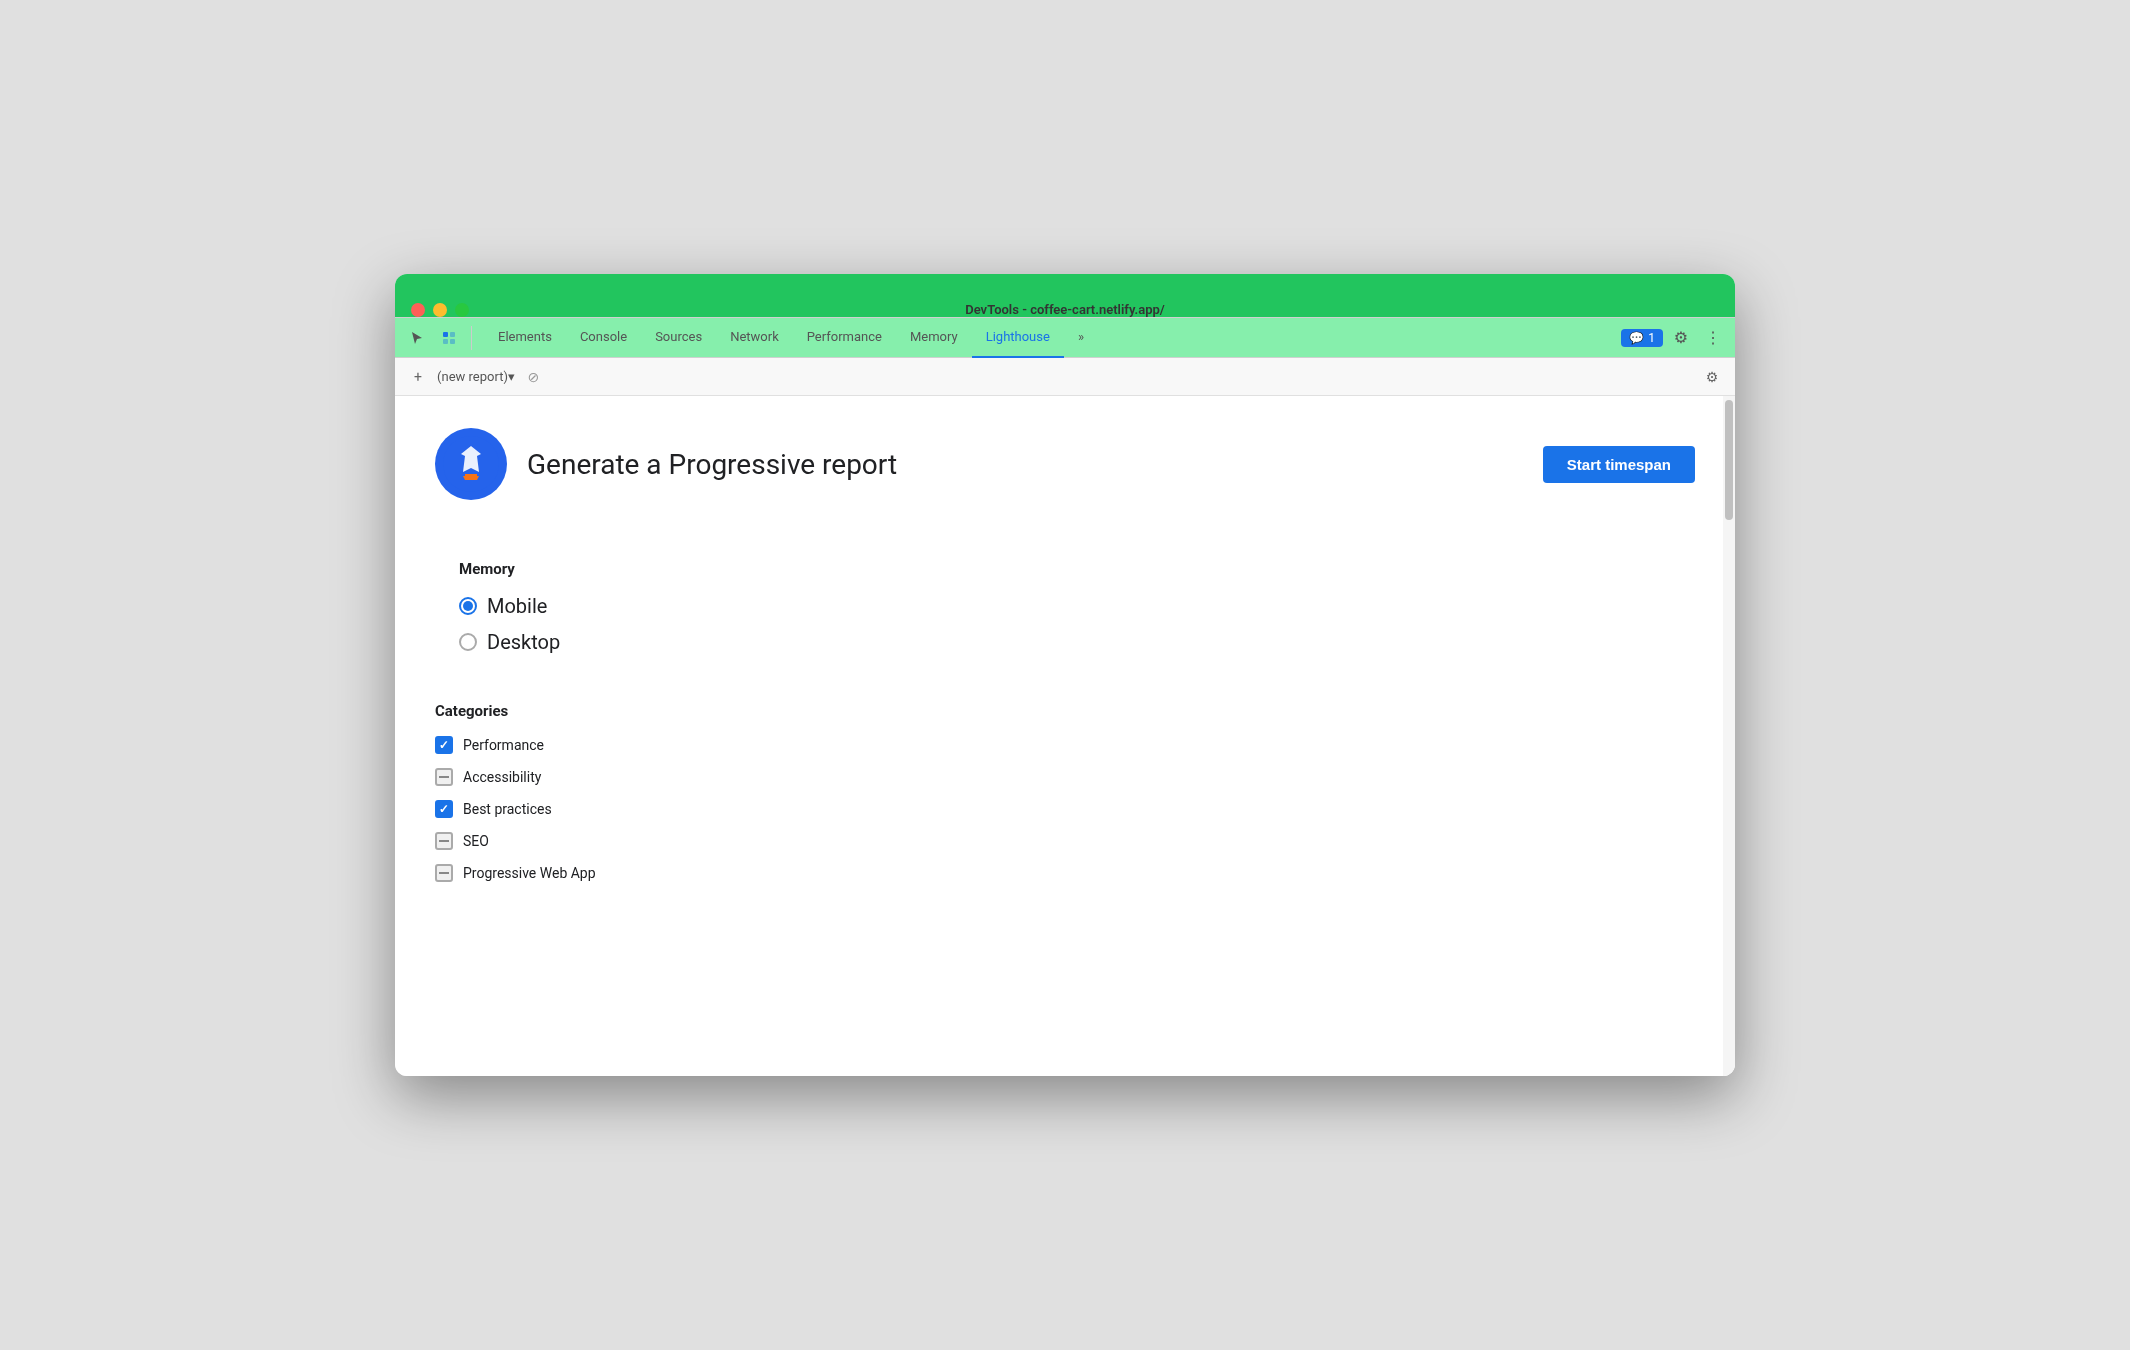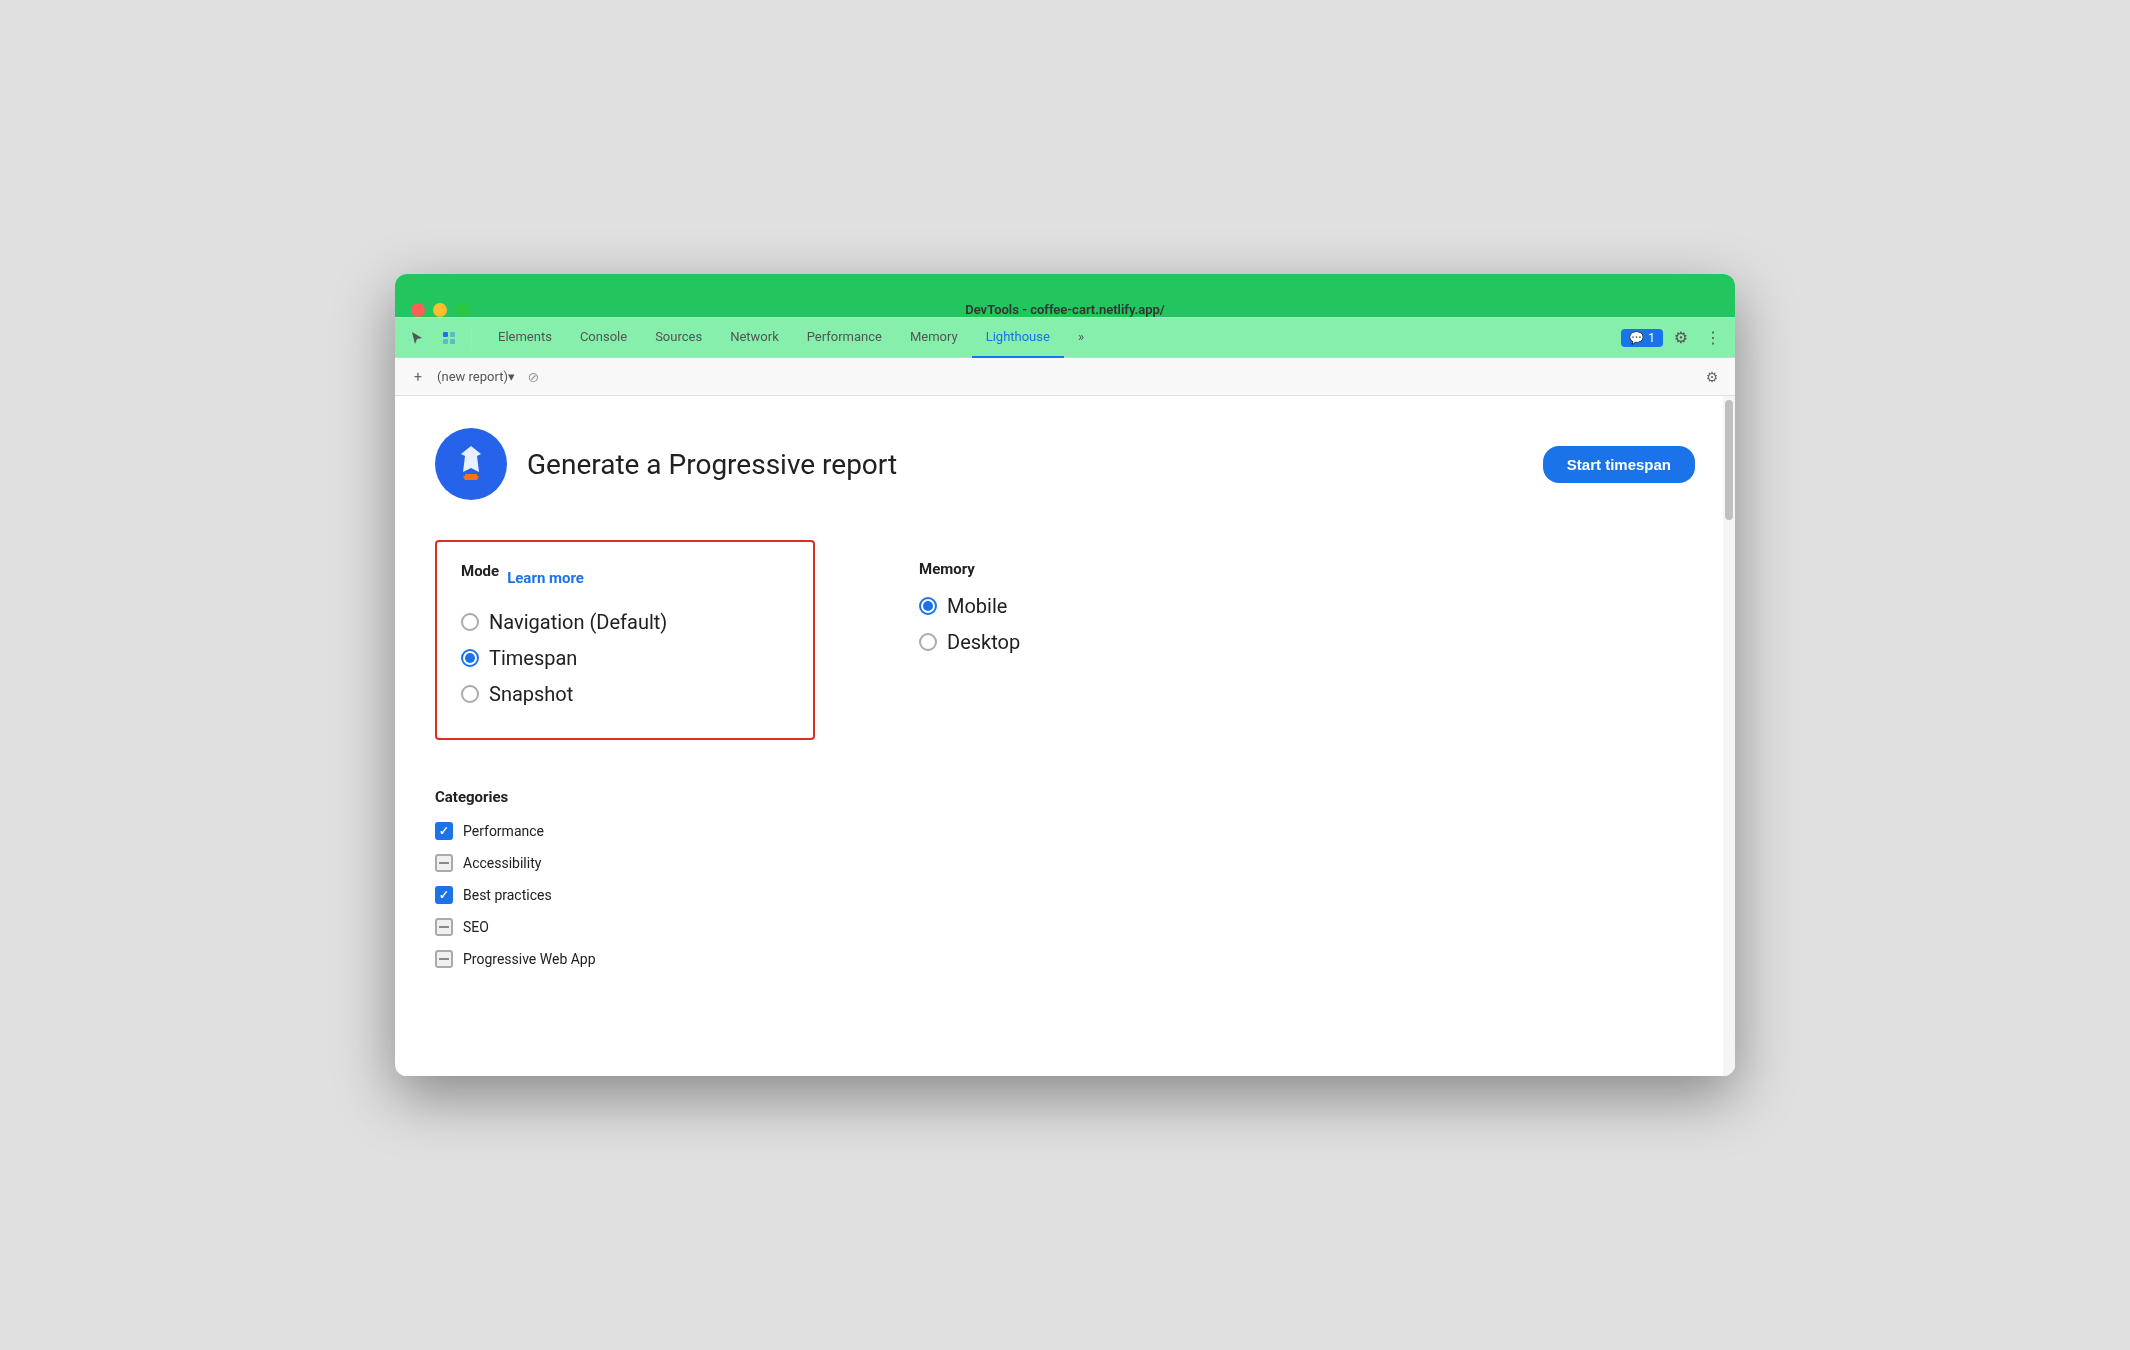--- a/index.html
+++ b/index.html
@@ -181,21 +181,21 @@
     .lh-logo svg { width: 56px; height: 56px; }
     .lh-title {
       font-size: 28px;
       font-weight: 400;
       color: #202124;
     }
     .start-btn {
       background: #1a73e8;
       color: white;
       border: none;
-      border-radius: 16px;
+      border-radius: 4px;
       padding: 10px 24px;
       font-size: 15px;
       font-weight: 600;
       cursor: pointer;
     }
     .mode-section {
       border: 2px solid #d93025;
       border-radius: 4px;
       padding: 20px 24px;
       width: 380px;
@@ -378,40 +378,20 @@
             <rect x="22" y="38" width="12" height="3" fill="#f97316"></rect>
           </svg>
         </div>
         <h1 class="lh-title">Generate a Progressive report</h1>
       </div>
       <button class="start-btn">Start timespan</button>
     </div>
 
     <div style="display: flex; gap: 80px; align-items: flex-start;">
 
-      <div class="mode-section">
-        <div style="display: flex; align-items: center; margin-bottom: 16px;">
-          <span class="section-title">Mode</span>
-          <a class="learn-more-link" href="#">Learn more</a>
-        </div>
-        <div class="radio-option">
-          <div class="radio-circle"></div>
-          <span>Navigation (Default)</span>
-        </div>
-        <div class="radio-option">
-          <div class="radio-circle checked">
-            <div class="radio-dot"></div>
-          </div>
-          <span>Timespan</span>
-        </div>
-        <div class="radio-option">
-          <div class="radio-circle"></div>
-          <span>Snapshot</span>
-        </div>
-      </div>
 
       <div class="device-section">
         <div class="section-title" style="margin-bottom: 16px;">Memory</div>
         <div class="radio-option">
           <div class="radio-circle checked">
             <div class="radio-dot"></div>
           </div>
           <span>Mobile</span>
         </div>
         <div class="radio-option">

